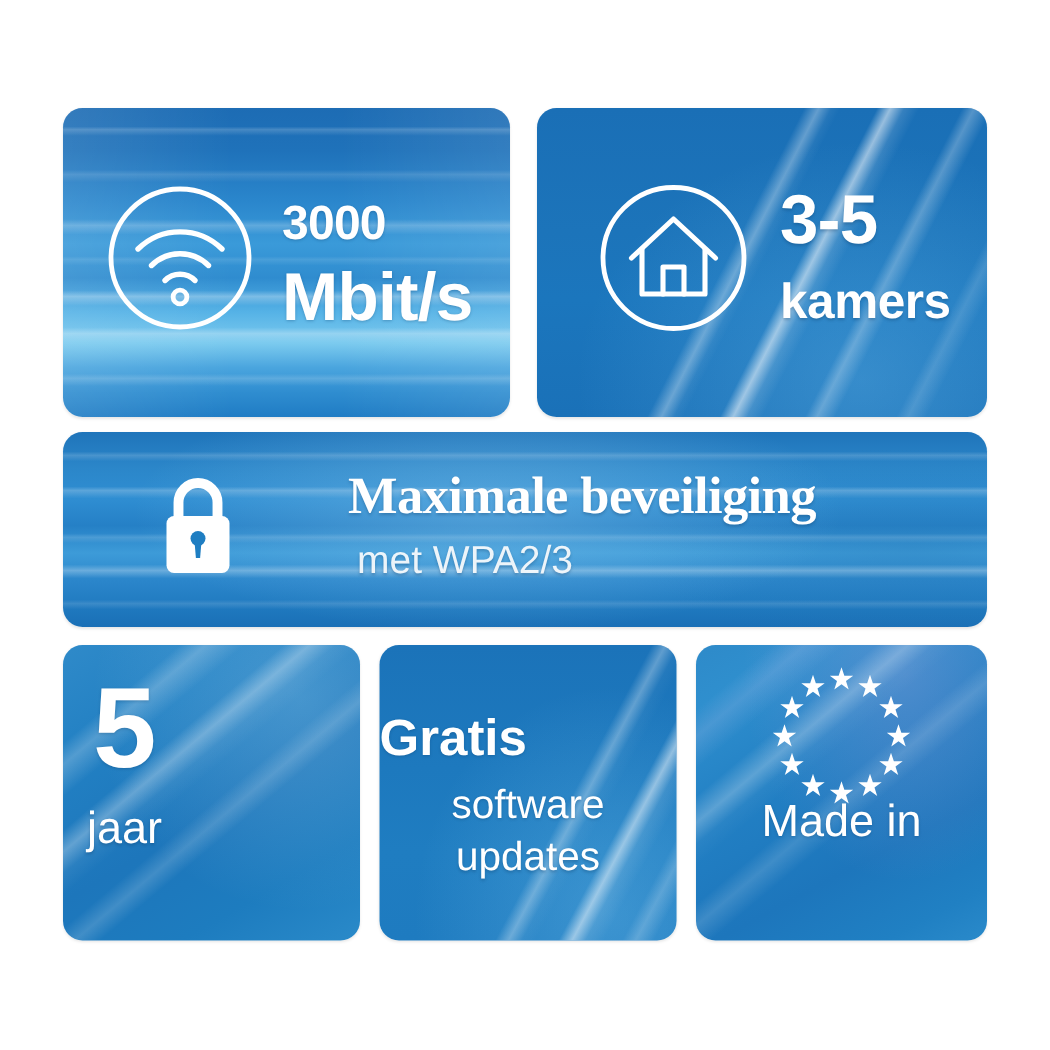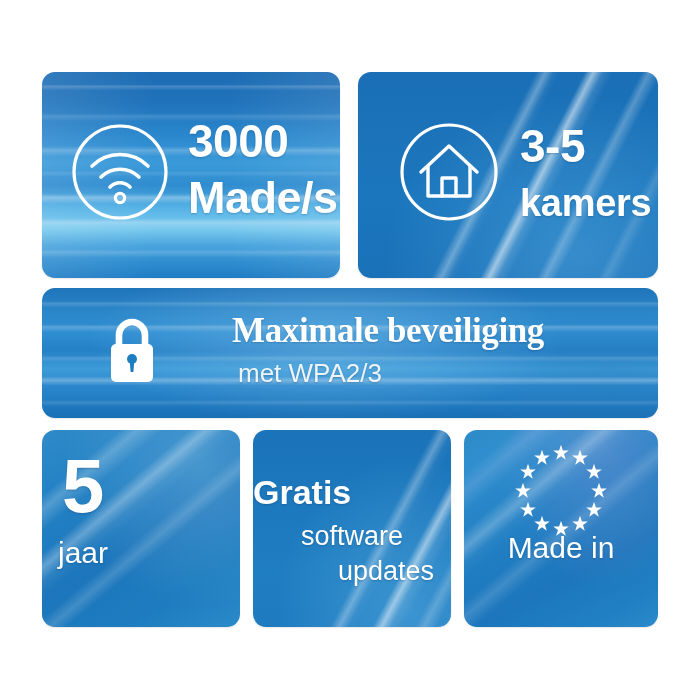--- a/index.html
+++ b/index.html
@@ -151,42 +151,42 @@
     position: absolute;
     color: #ffffff;
     line-height: 1.0;
     white-space: nowrap;
     text-shadow: 0 1px 2px rgba(10,50,90,0.28);
   }
   .bold { font-weight: bold; }
   .reg  { font-weight: normal; }
 
   
-  .speed-val  { left: 188px; top: 118px; font-size: 46px; letter-spacing: -0.5px; }
+  .speed-val  { left: 188px; top: 132px; font-size: 32px; letter-spacing: -0.5px; }
   .speed-unit { left: 188px; top: 175px; font-size: 45px; letter-spacing: -0.5px; }
 
   
   .rooms-val  { left: 520px; top: 123px; font-size: 46px; letter-spacing: -0.5px; }
-  .rooms-lbl  { left: 520px; top: 184px; font-size: 38px; letter-spacing: -0.3px; }
+  .rooms-lbl  { left: 520px; top: 184px; font-size: 33px; letter-spacing: -0.3px; }
 
   
   .sec-title { left: 42px; top: 313px; width: 692px; text-align: center;
                font-size: 35px; letter-spacing: -0.4px; font-family: Liberation Serif, serif; }
   .sec-sub   { left: 42px; top: 360px; width: 536px; text-align: center;
                font-size: 26px; color: rgba(255,255,255,0.90); }
 
   
   .war-num  { left: 62px;  top: 448px; font-size: 76px; letter-spacing: -2px; }
   .war-l1   { left: 58px;  top: 538px; font-size: 30px; }
   .war-l2   { left: 58px;  top: 578px; font-size: 30px; }
 
   
   .gra-title { left: 253px; top: 475px; width: 198px; text-align: left; font-size: 34px; }
   .gra-l1    { left: 253px; top: 523px; width: 198px; text-align: center; font-size: 27px; }
-  .gra-l2    { left: 253px; top: 558px; width: 198px; text-align: center; font-size: 27px; padding-left: 34px; }
+  .gra-l2    { left: 253px; top: 558px; width: 198px; text-align: center; font-size: 27px; }
 
   
   .eur-l1 { left: 464px; top: 533px; width: 194px; text-align: center; font-size: 30px; }
   .eur-l2 { left: 464px; top: 574px; width: 194px; text-align: center; font-size: 31px; }
 
   .stars-wrap { position: absolute; left: 513px; top: 443px; width: 96px; height: 96px; }
 </style>
 </head>
 <body>
 
@@ -198,21 +198,21 @@
   <div class="icon-holder" style="left:70px; top:122px; width:100px; height:100px;">
     <svg width="100" height="100" viewBox="0 0 100 100" fill="none">
       <circle cx="50" cy="50" r="46" stroke="#ffffff" stroke-width="3.2" fill="none"></circle>
       <path d="M22 44 A40 40 0 0 1 78 44" stroke="#ffffff" stroke-width="3.6" fill="none" stroke-linecap="round"></path>
       <path d="M31 55 A27 27 0 0 1 69 55" stroke="#ffffff" stroke-width="3.6" fill="none" stroke-linecap="round"></path>
       <path d="M40 65 A14 14 0 0 1 60 65" stroke="#ffffff" stroke-width="3.6" fill="none" stroke-linecap="round"></path>
       <circle cx="50" cy="76" r="4.6" stroke="#ffffff" stroke-width="3.2" fill="none"></circle>
     </svg>
   </div>
   <div class="txt bold speed-val">3000</div>
-  <div class="txt bold speed-unit">Made/s</div>
+  <div class="txt bold speed-unit">Mbit/s</div>
 
   <div class="card card-rooms">
     <div class="streaks"></div>
   </div>
   <div class="icon-holder" style="left:397px; top:120px; width:104px; height:104px;">
     <svg width="104" height="104" viewBox="0 0 104 104" fill="none">
       <circle cx="52" cy="52" r="47" stroke="#ffffff" stroke-width="3.2" fill="none"></circle>
       <path d="M24 52 L52 26 L80 52" stroke="#ffffff" stroke-width="3.4" fill="none" stroke-linejoin="round" stroke-linecap="round"></path>
       <path d="M31 46 L31 76 L73 76 L73 46" stroke="#ffffff" stroke-width="3.4" fill="none" stroke-linejoin="round" stroke-linecap="round"></path>
       <path d="M45 76 L45 58 L59 58 L59 76" stroke="#ffffff" stroke-width="3.4" fill="none" stroke-linejoin="round" stroke-linecap="round"></path>

